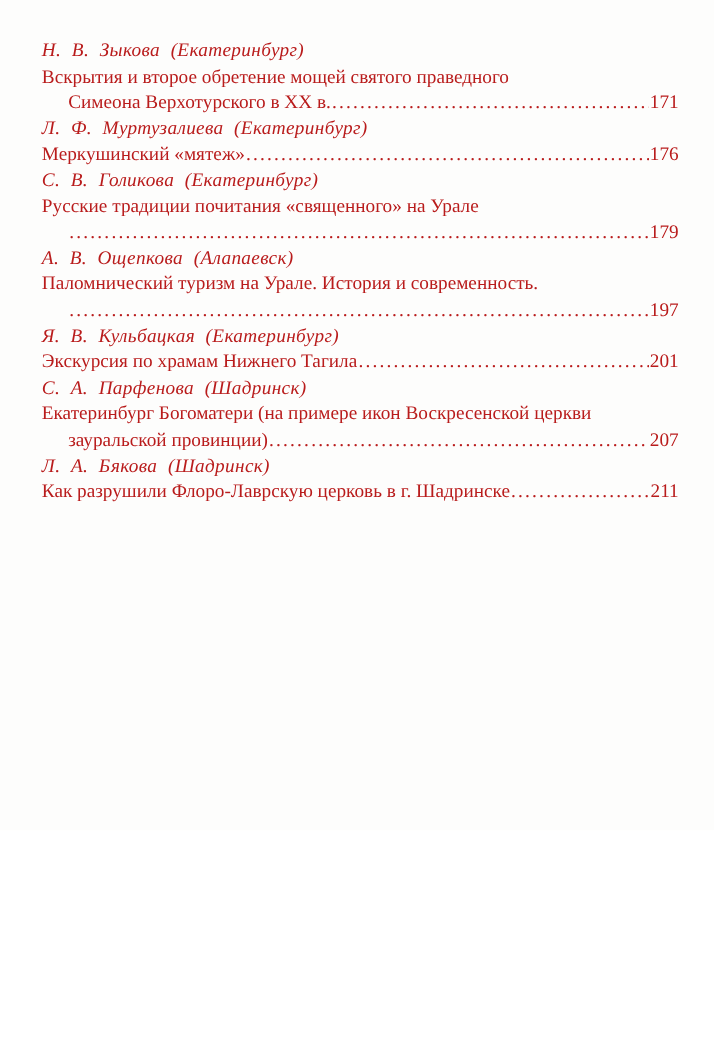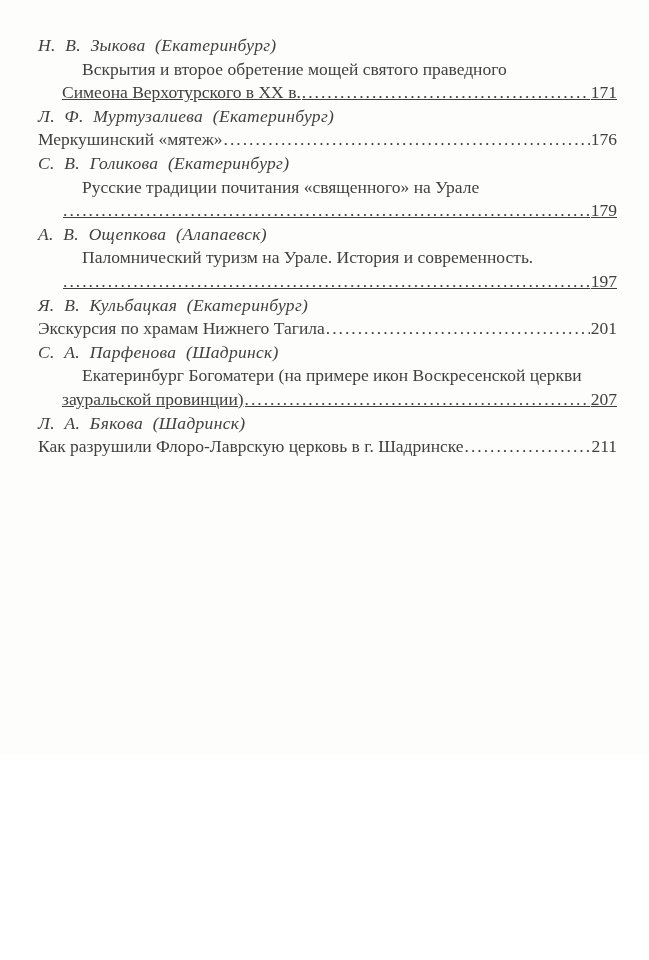--- a/index.html
+++ b/index.html
@@ -5,45 +5,45 @@
   html, body {
     margin: 0;
     padding: 0;
     background: #ffffff;
   }
   .page {
     position: relative;
     width: 649px;
     height: 755px;
     background: #fdfdfc;
-    color: #404040;
+    color: #b91c1c;
     font-family: "Liberation Serif", "DejaVu Serif", serif;
     font-size: 17.5px;
     line-height: 23.6px;
     box-sizing: border-box;
     overflow: hidden;
   }
   .toc {
     position: absolute;
     top: 34px;
     left: 38px;
     right: 32px;
   }
   .author {
     font-style: italic;
     word-spacing: 5px;
     letter-spacing: 0.3px;
     white-space: nowrap;
   }
-  .line { white-space: nowrap; margin-left: 44px; }
+  .line { white-space: nowrap; }
   .leader {
     display: flex;
     align-items: baseline;
   }
-  .indent { padding-left: 24px; text-decoration: underline; }
+  .indent { padding-left: 24px; }
   .t { white-space: nowrap; }
   .dots {
     flex: 1 1 auto;
     overflow: hidden;
     white-space: nowrap;
     margin: 0 1px;
     min-width: 10px;
   }
   .dots::after {
     content: "..........................................................................................................................................";

